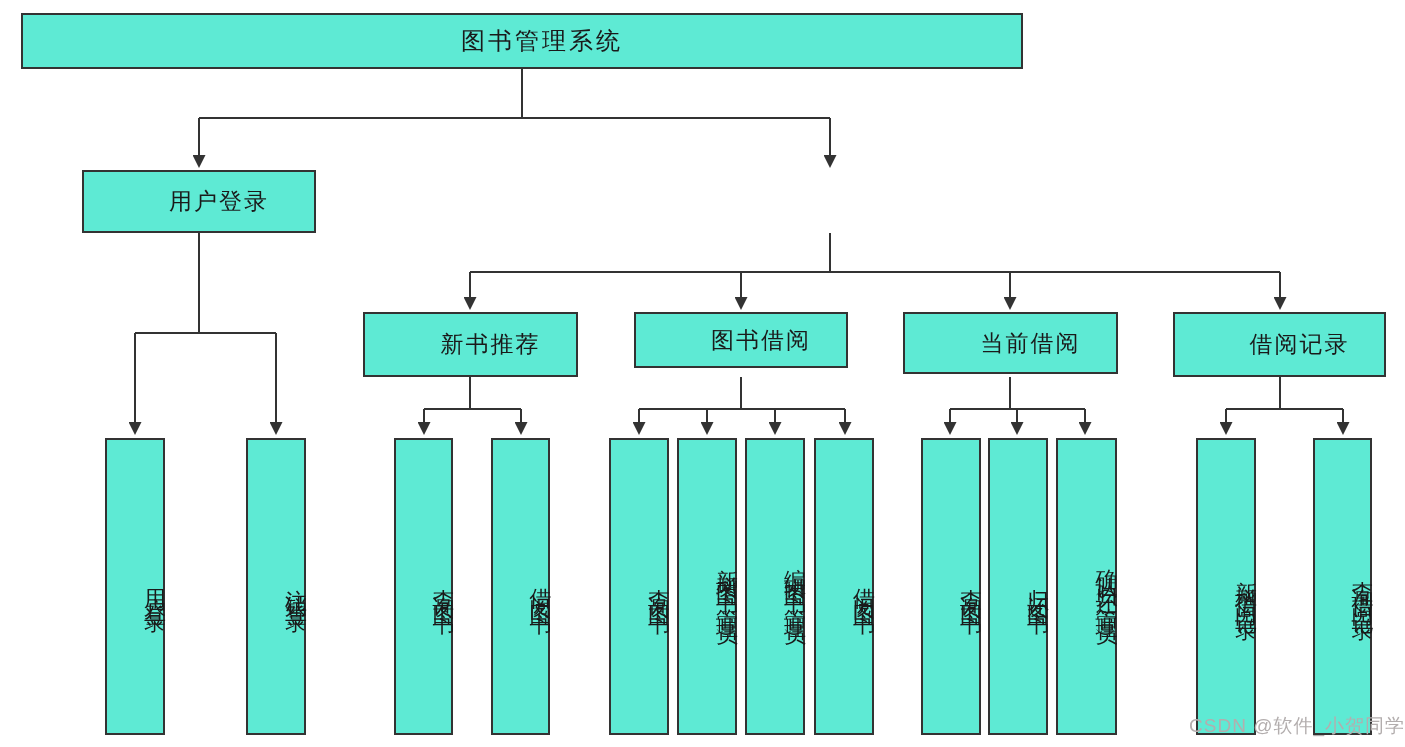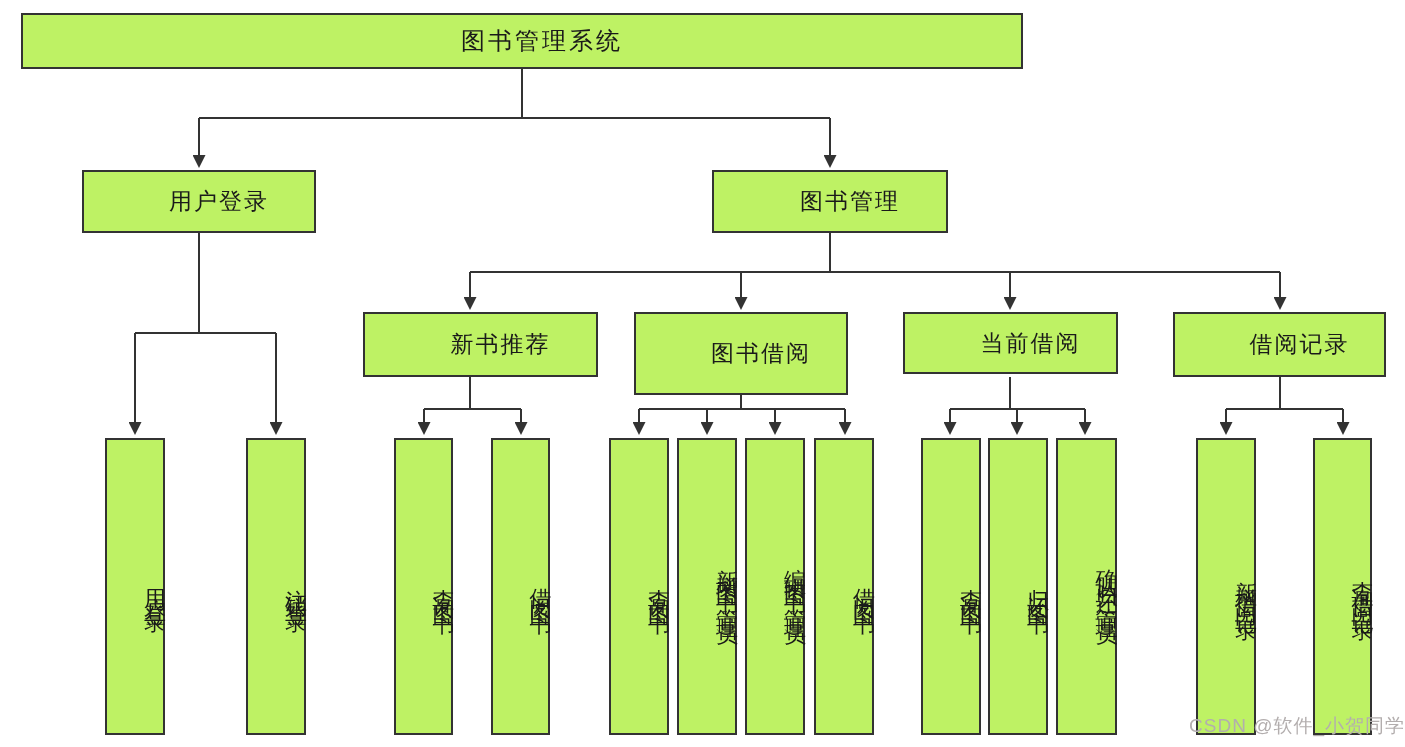--- a/index.html
+++ b/index.html
@@ -16,21 +16,21 @@
   .connectors {
     position: absolute;
     left: 0; top: 0;
     width: 1405px;
     height: 747px;
     pointer-events: none;
   }
 
   .node {
     position: absolute;
-    background: #bef264;
+    background: #5eead4;
     border: 2px solid #333333;
     display: flex;
     align-items: center;
     justify-content: center;
     color: #1a1a1a;
     padding-left: 40px;
   }
 
   .node.h { font-size: 23px; letter-spacing: 2px; }
   .node.root { font-size: 24px; letter-spacing: 3px; }
@@ -106,24 +106,23 @@
       <path d="M1280 377 V409"></path>
       <path d="M1226 409 H1343"></path>
       <path d="M1226 409 V433" marker-end="url(#arrow)"></path>
       <path d="M1343 409 V433" marker-end="url(#arrow)"></path>
     </g>
   </svg>
 
   <div class="node h root" style="left:21px; top:13px; width:1002px; height:56px;">图书管理系统</div>
 
   <div class="node h" style="left:82px; top:170px; width:234px; height:63px;">用户登录</div>
-  <div class="node h" style="left:712px; top:170px; width:236px; height:63px;">图书管理</div>
 
-  <div class="node h" style="left:363px; top:312px; width:235px; height:65px;font-family:Liberation Serif, serif;">新书推荐</div>
-  <div class="node h" style="left:634px; top:312px; width:214px; height:83px;text-align:right;">图书借阅</div>
+  <div class="node h" style="left:363px; top:312px; width:215px; height:65px;font-family:Liberation Serif, serif;">新书推荐</div>
+  <div class="node h" style="left:634px; top:312px; width:214px; height:56px;text-align:right;">图书借阅</div>
   <div class="node h" style="left:903px; top:312px; width:215px; height:62px;">当前借阅</div>
   <div class="node h" style="left:1173px; top:312px; width:213px; height:65px;">借阅记录</div>
 
   <div class="node v" style="left:105px; top:438px; width:60px; height:297px;">
     <span>用户登录</span>
   </div>
   <div class="node v" style="left:246px; top:438px; width:60px; height:297px;">
     <span>注销登录</span>
   </div>
 

